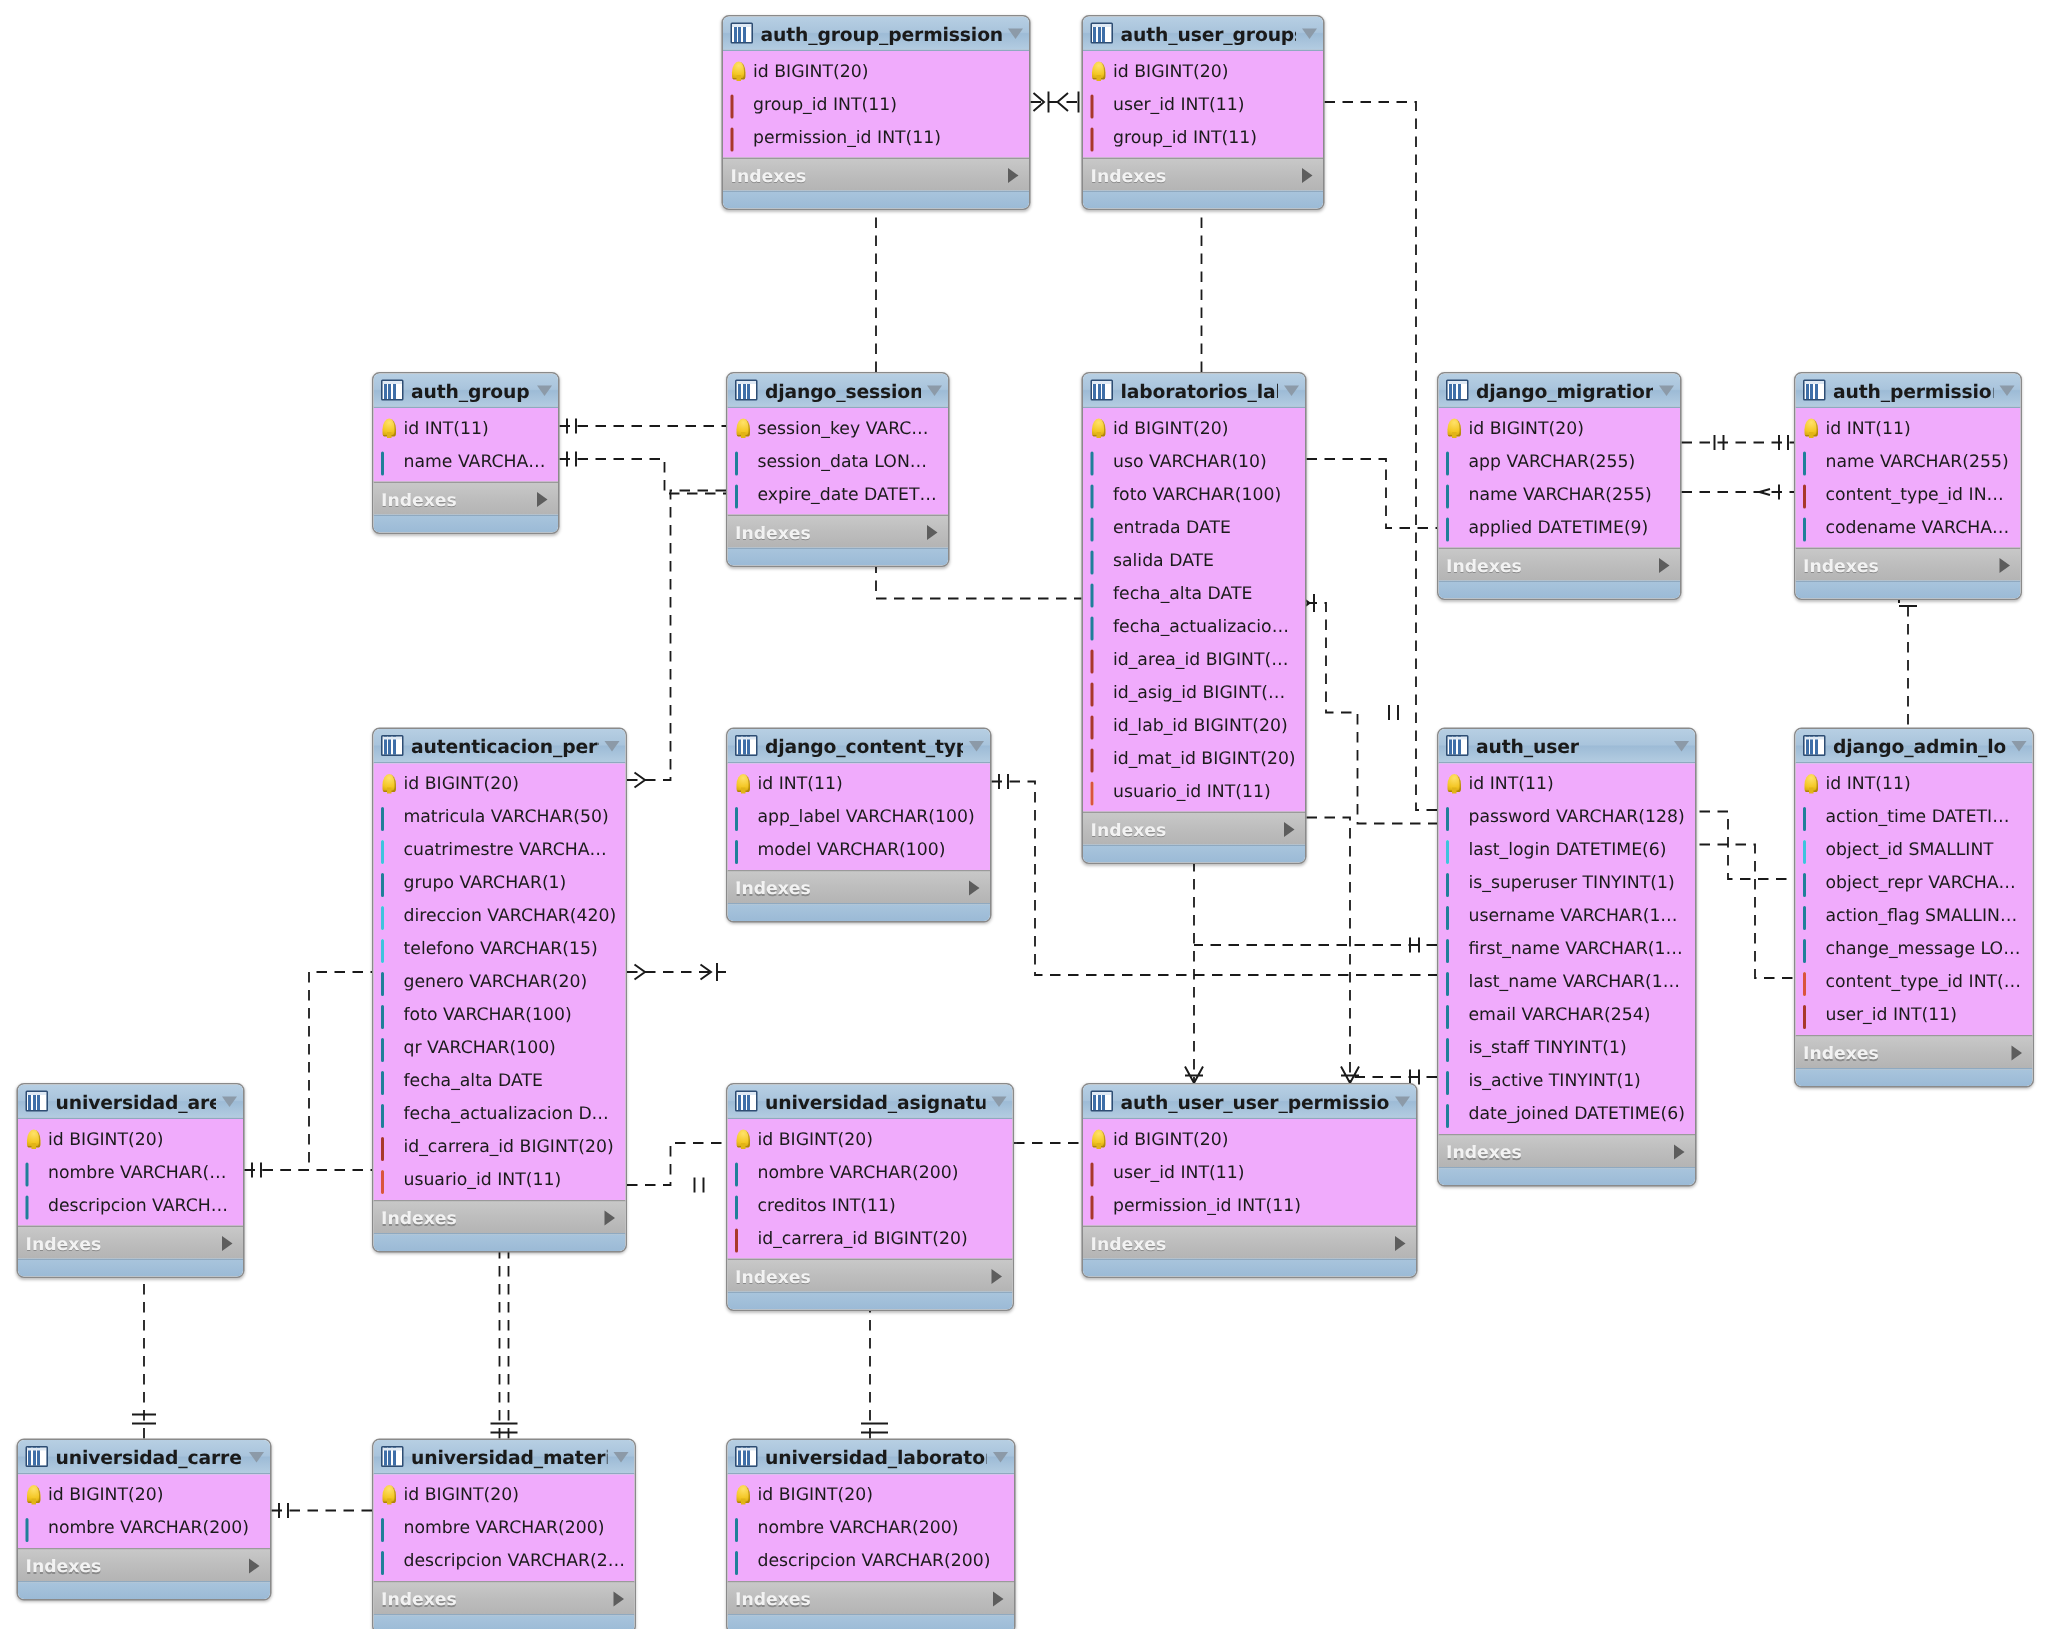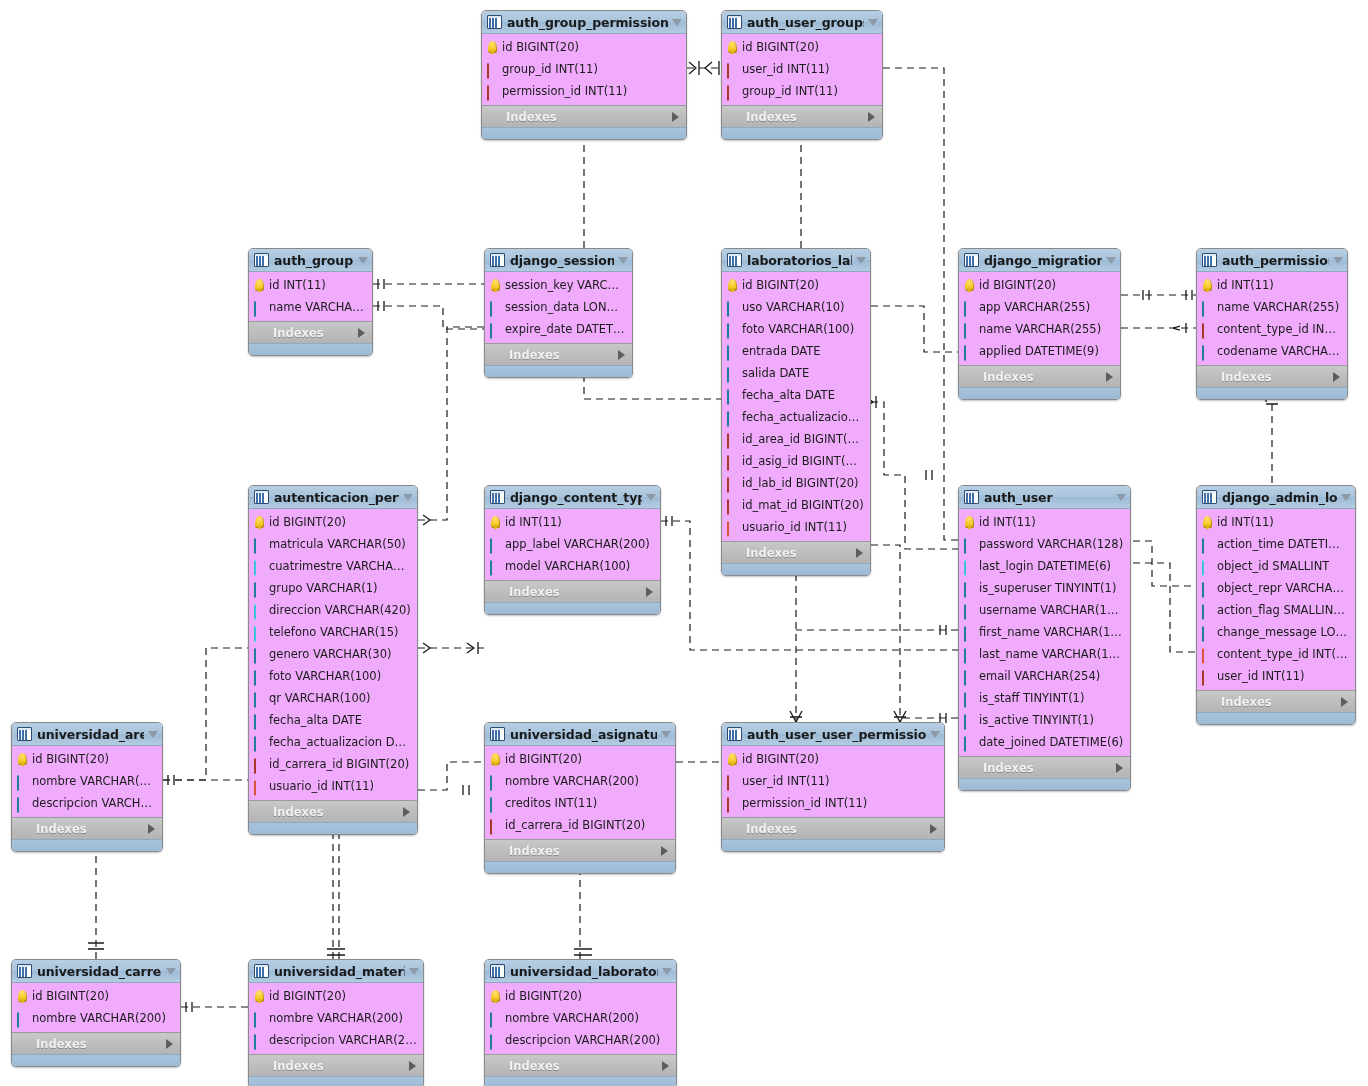--- a/index.html
+++ b/index.html
@@ -119,21 +119,21 @@
     border-radius:1px;
   }
   .mk-col .dia{background:linear-gradient(135deg,#b9f0fb,#3fd0ee 55%,#19a8c8);border:1px solid #1f7f99;}
   .mk-colnull .dia{background:#ffffff;border:1px solid #3fc3dd;}
   .mk-fk .dia{background:linear-gradient(135deg,#ffb8ab,#f0705c 55%,#cf3f29);border:1px solid #a8382a;}
   .mk-fknull .dia{background:#ffffff;border:1px solid #d9543c;}
   .tbl-foot{
     display:flex;
     align-items:center;
     height:21px;
-    padding:0 7px 0 24px;
+    padding:0 7px 0 5px;
     background:linear-gradient(to bottom,#c8c8c8 0%,#bdbdbd 50%,#b4b4b4 100%);
     border-top:1px solid #9a9a9a;
     font-size:11.5px;
     font-weight:bold;
     color:#f2f2f2;
     text-shadow:0 1px 0 rgba(0,0,0,.25);
   }
   .tbl-foot .lbl{flex:1 1 auto;}
   .tbl-foot .arrow{
     width:0;height:0;
@@ -493,21 +493,21 @@
           <div class="fld">
             <span class="mk mk-colnull"><span class="dia"></span></span>
             <span class="fld-name">direccion VARCHAR(420)</span>
           </div>
           <div class="fld">
             <span class="mk mk-colnull"><span class="dia"></span></span>
             <span class="fld-name">telefono VARCHAR(15)</span>
           </div>
           <div class="fld">
             <span class="mk mk-col"><span class="dia"></span></span>
-            <span class="fld-name">genero VARCHAR(30)</span>
+            <span class="fld-name">genero VARCHAR(20)</span>
           </div>
           <div class="fld">
             <span class="mk mk-col"><span class="dia"></span></span>
             <span class="fld-name">foto VARCHAR(100)</span>
           </div>
           <div class="fld">
             <span class="mk mk-col"><span class="dia"></span></span>
             <span class="fld-name">qr VARCHAR(100)</span>
           </div>
           <div class="fld">
@@ -539,21 +539,21 @@
           <span class="tbl-title">django_content_type</span>
           <span class="tbl-caret"></span>
         </div>
         <div class="tbl-body">
           <div class="fld">
             <span class="mk mk-pk"></span>
             <span class="fld-name">id INT(11)</span>
           </div>
           <div class="fld">
             <span class="mk mk-col"><span class="dia"></span></span>
-            <span class="fld-name">app_label VARCHAR(200)</span>
+            <span class="fld-name">app_label VARCHAR(100)</span>
           </div>
           <div class="fld">
             <span class="mk mk-col"><span class="dia"></span></span>
             <span class="fld-name">model VARCHAR(100)</span>
           </div>
         </div>
         <div class="tbl-foot">
           <span class="lbl">Indexes</span>
           <span class="arrow"></span>
         </div>

